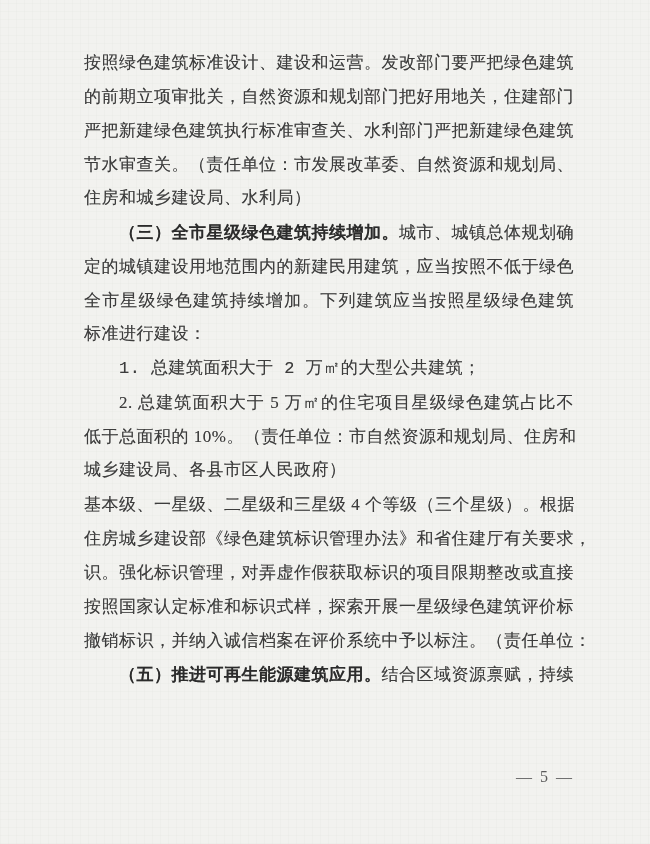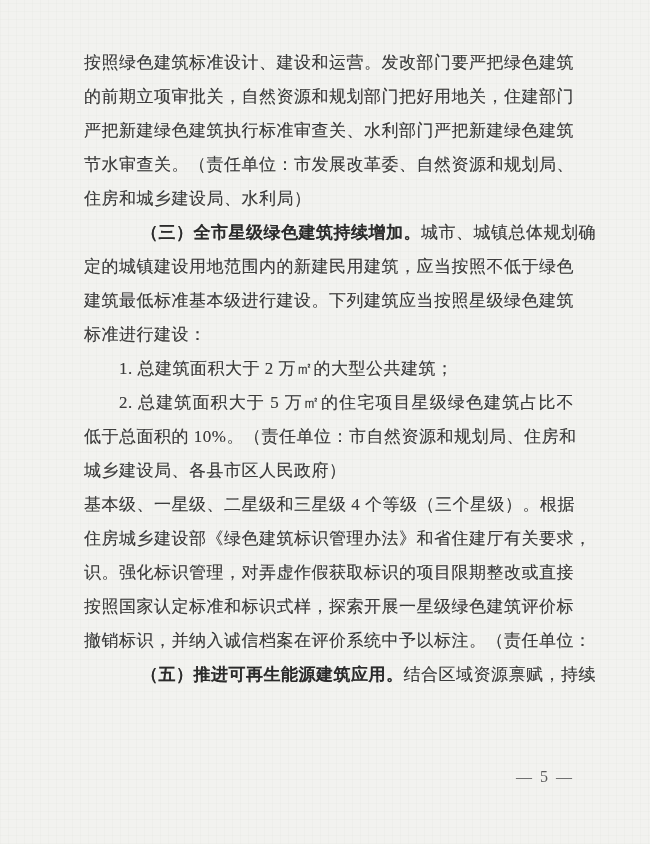--- a/index.html
+++ b/index.html
@@ -36,31 +36,31 @@
     text-align: justify;
     text-align-last: justify;
     white-space: nowrap;
     letter-spacing: 0.5px;
   }
 
   
   .line.short {
     text-align: center;
     text-align-last: left;
+    font-family: Liberation Mono, monospace;
   }
 
   
   .line.indent {
     padding-left: 35px;
   }
 
   .lead {
     font-weight: 700;
     color: #2b2b2b;
-    margin-left: 22px;
   }
 
   .page-number {
     position: absolute;
     top: 768px;
     left: 84px;
     width: 490px;
     text-align: right;
     font-size: 16px;
     letter-spacing: 2px;
@@ -73,21 +73,21 @@
 <div class="page-text">
 
   <div class="line"><span>按照绿色建筑标准设计、建设和运营。发改部门要严把绿色建筑</span></div>
   <div class="line"><span>的前期立项审批关，自然资源和规划部门把好用地关，住建部门</span></div>
   <div class="line"><span>严把新建绿色建筑执行标准审查关、水利部门严把新建绿色建筑</span></div>
   <div class="line"><span>节水审查关。（责任单位：市发展改革委、自然资源和规划局、</span></div>
   <div class="line short"><span>住房和城乡建设局、水利局）</span></div>
 
   <div class="line indent"><span class="lead">（三）全市星级绿色建筑持续增加。</span><span>城市、城镇总体规划确</span></div>
   <div class="line"><span>定的城镇建设用地范围内的新建民用建筑，应当按照不低于绿色</span></div>
-  <div class="line"><span>建筑最低标准基本级进行建设。下列建筑应当按照星级绿色建筑</span></div>
+  <div class="line"><span>全市星级绿色建筑持续增加。下列建筑应当按照星级绿色建筑</span></div>
   <div class="line short"><span>标准进行建设：</span></div>
 
   <div class="line indent short"><span>1. 总建筑面积大于 2 万㎡的大型公共建筑；</span></div>
 
   <div class="line indent"><span>2. 总建筑面积大于 5 万㎡的住宅项目星级绿色建筑占比不</span></div>
   <div class="line"><span>低于总面积的 10%。（责任单位：市自然资源和规划局、住房和</span></div>
   <div class="line short"><span>城乡建设局、各县市区人民政府）</span></div>
 
   <div class="line"><span>基本级、一星级、二星级和三星级 4 个等级（三个星级）。根据</span></div>
   <div class="line"><span>住房城乡建设部《绿色建筑标识管理办法》和省住建厅有关要求，</span></div>

